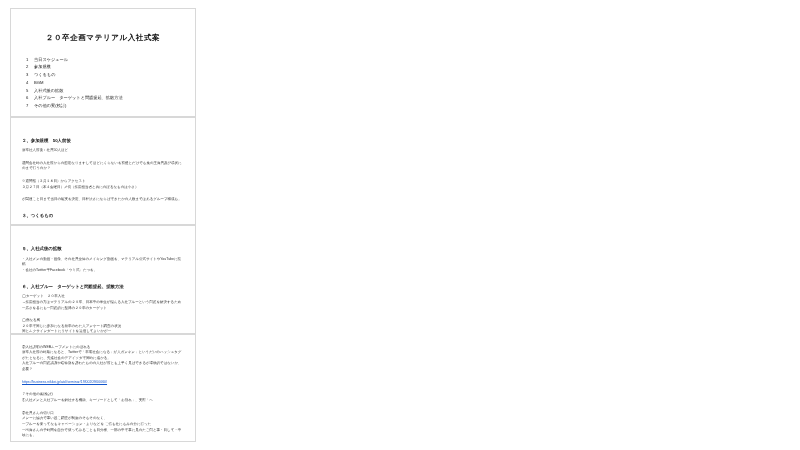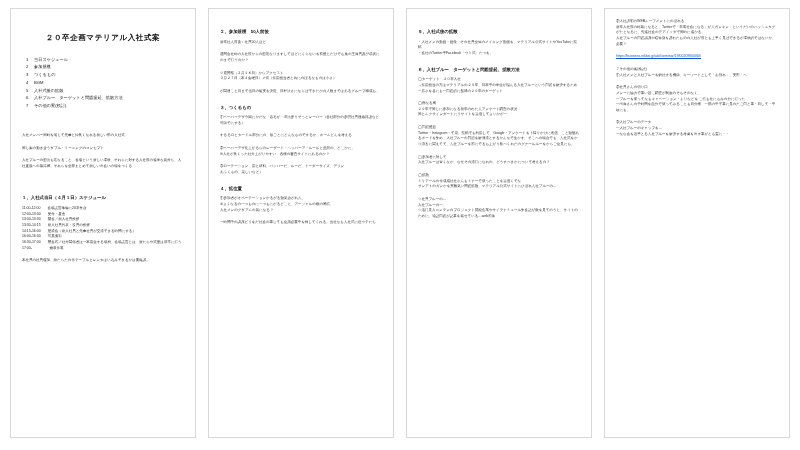--- a/index.html
+++ b/index.html
@@ -10,20 +10,21 @@
     overflow:hidden;
   }
   .sheet{
     position:relative;
     width:800px;height:450px;
     background:#ffffff;
     display:flex;
     justify-content:space-between;
     padding:8px 10px;
     box-sizing:border-box;
+    flex-direction:column;
   }
   .page{
     width:186px;
     height:430px;
     background:#ffffff;
     border:1px solid #d8d8d8;
     box-sizing:border-box;
     padding:10px 11px;
     overflow:hidden;
     position:relative;

